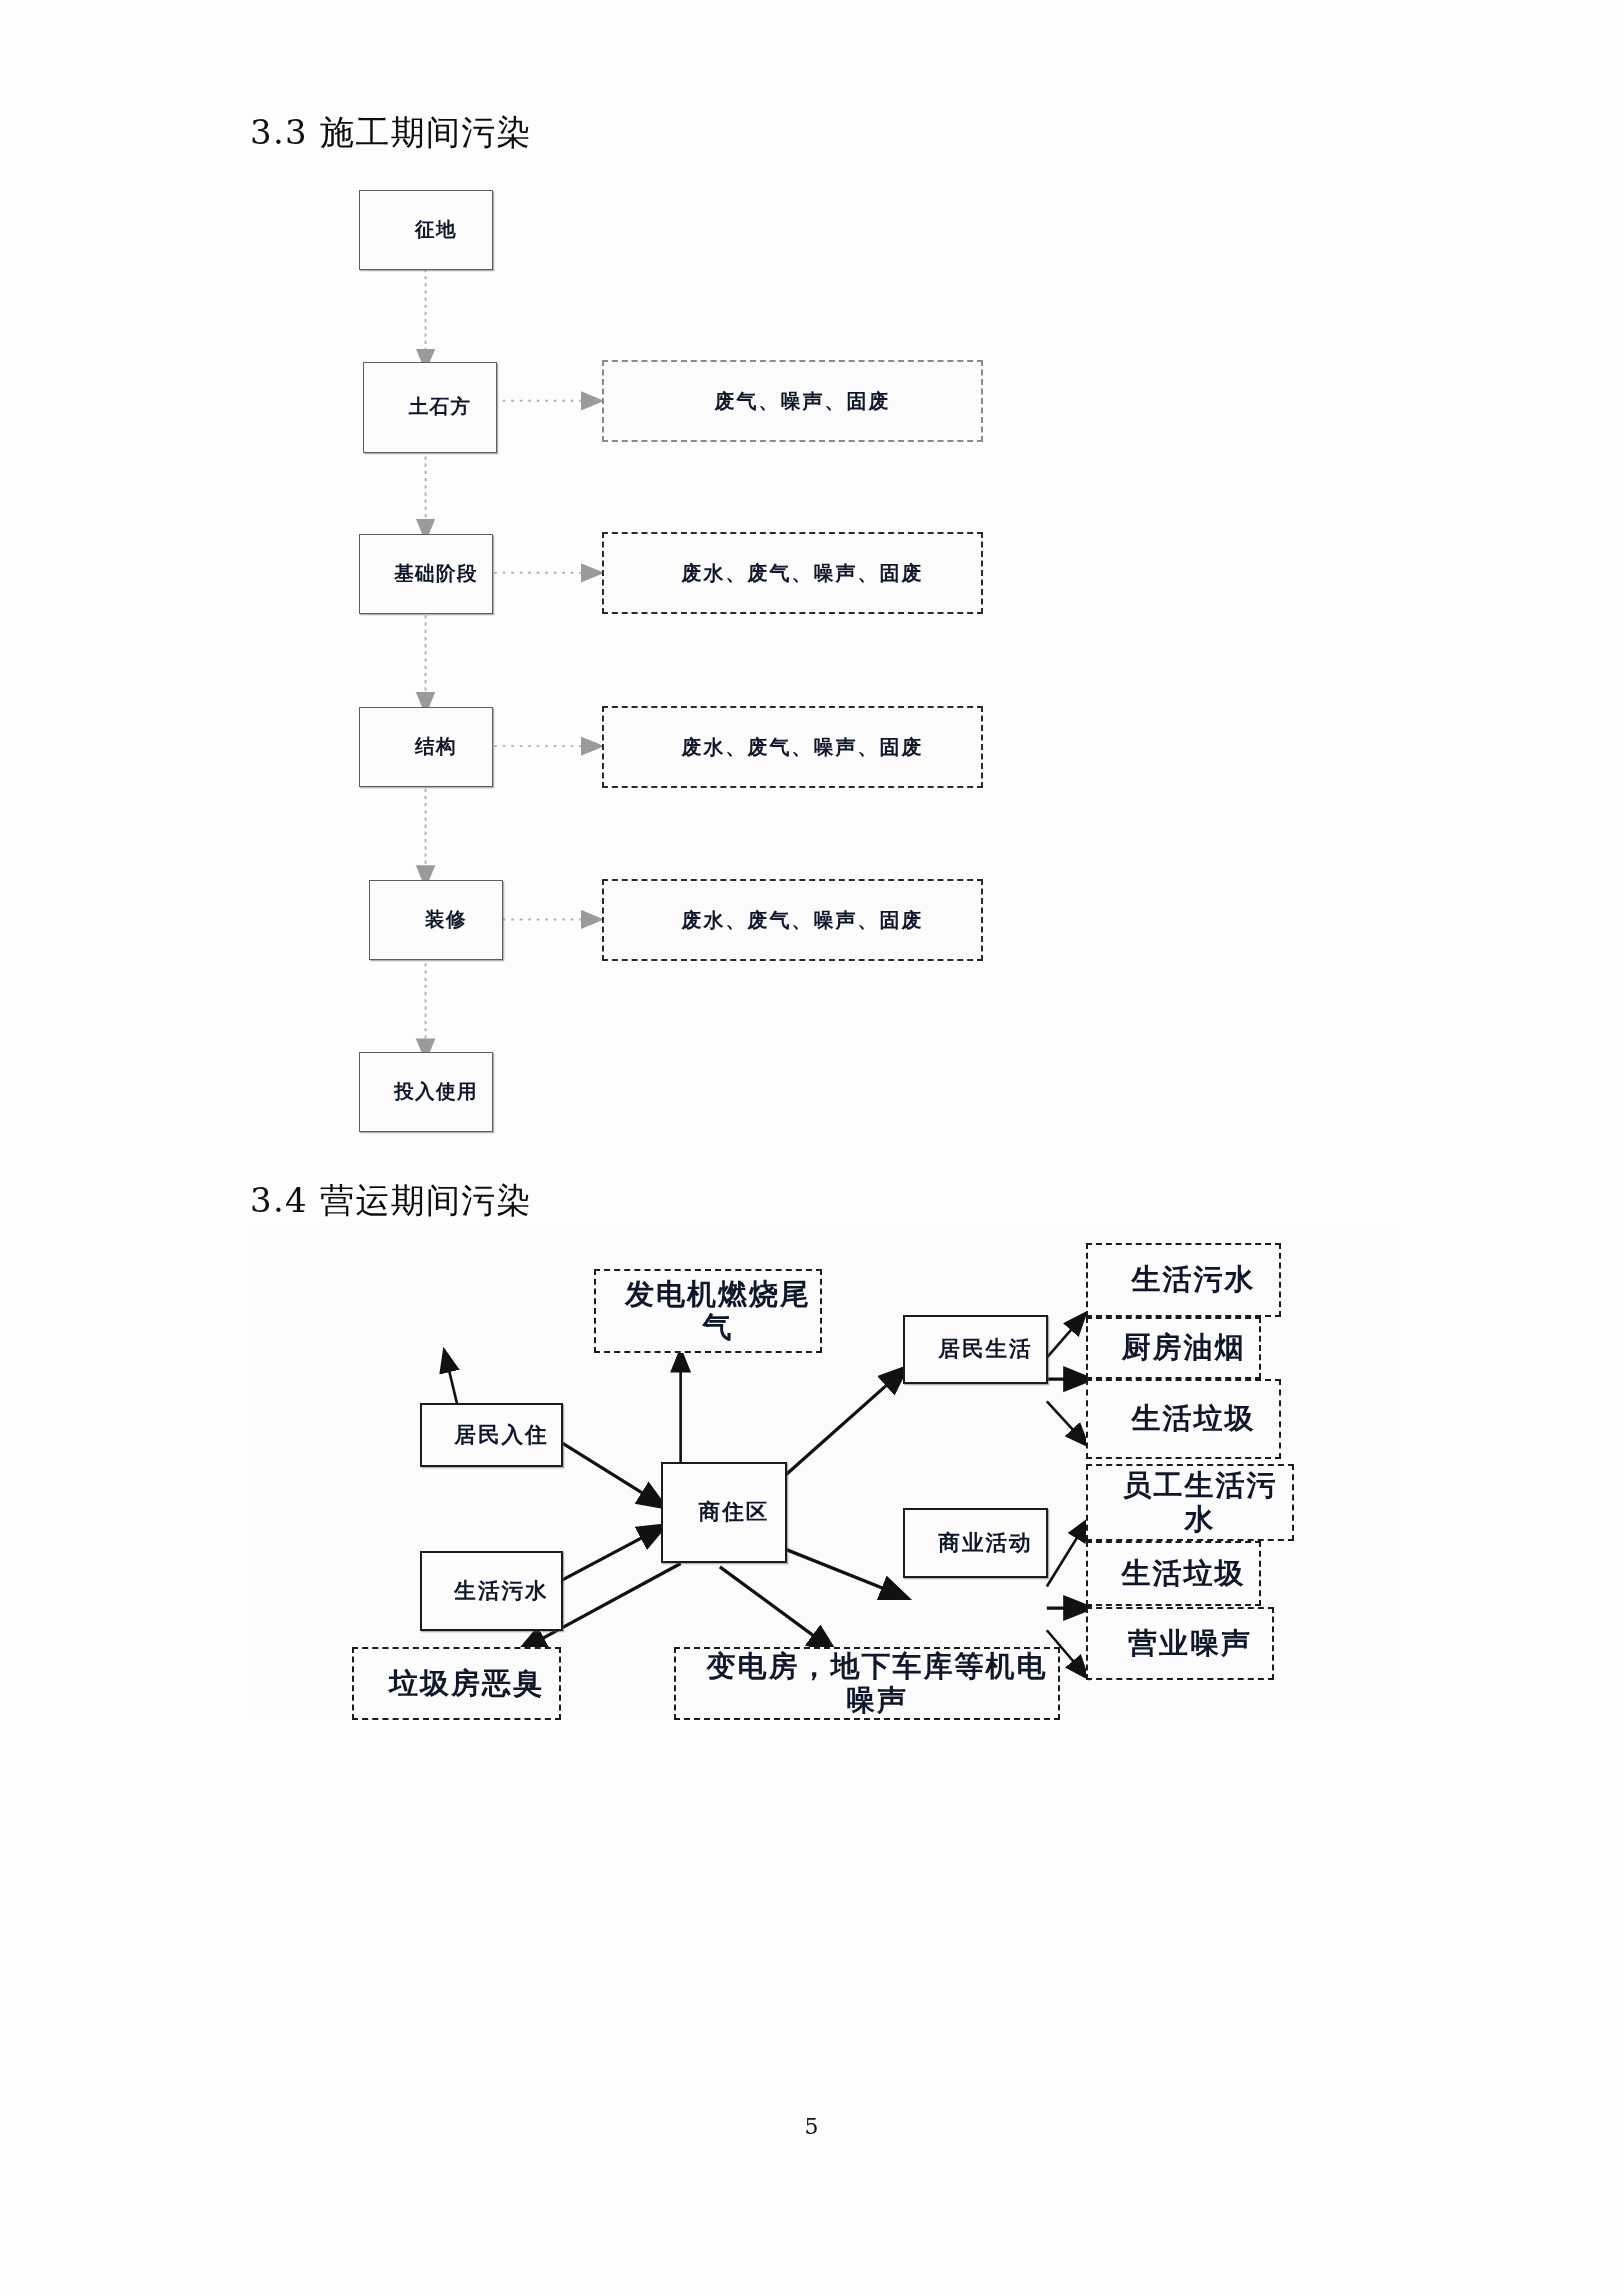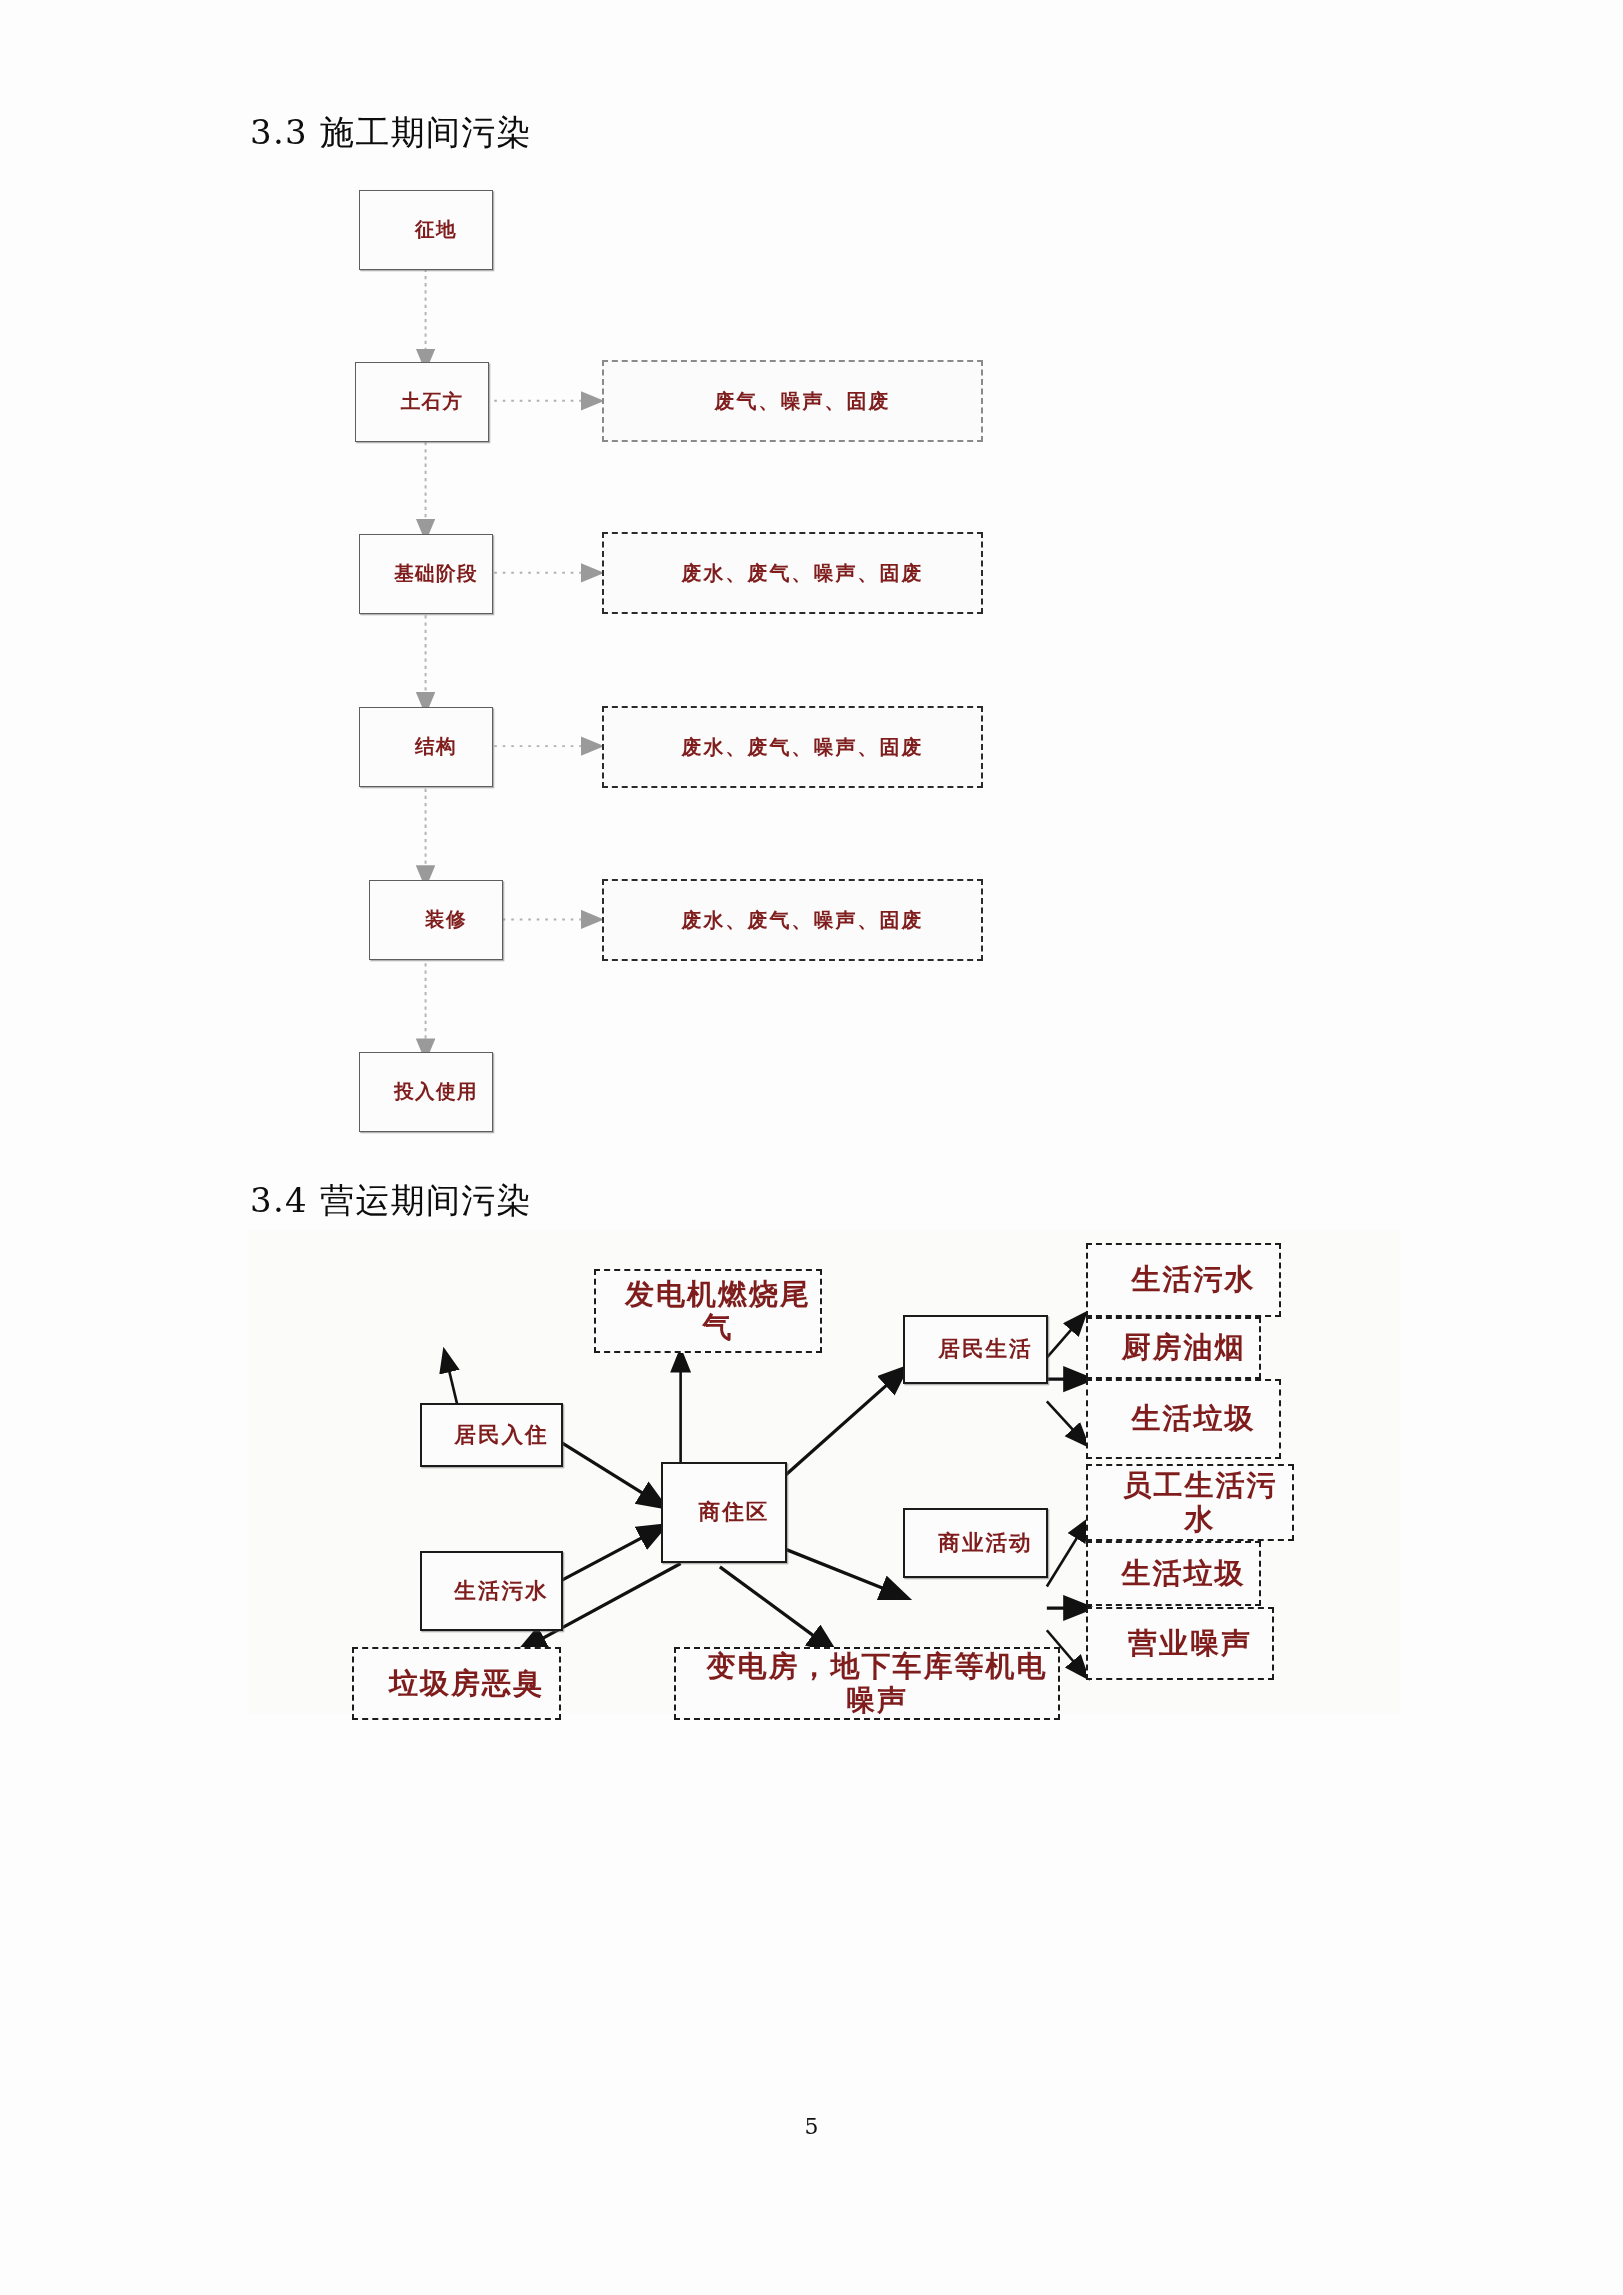--- a/index.html
+++ b/index.html
@@ -24,21 +24,21 @@
   .figure{position:absolute;}
   #fig1{left:249px;top:164px;width:1151px;height:955px;}
   #fig2{left:249px;top:1230px;width:1151px;height:484px;
         background:#fbfbfa;}
 
   .node{
     position:absolute;box-sizing:border-box;
     display:flex;align-items:center;justify-content:center;
     background:#fcfcfc;
     font-family:"DejaVu Sans","Liberation Sans",sans-serif;
-    font-weight:700;color:#7f1d1d;
+    font-weight:700;color:#0f172a;
     text-align:center;line-height:1.15;padding-left:20px;
   }
   
   .stage{
     border:1.3px solid #5e5e5e;
     box-shadow:1.3px 1.3px 0 0 rgba(120,120,120,.55);
     font-size:19.6px;letter-spacing:1.3px;
   }
   
   .emit{
@@ -95,21 +95,21 @@
       <line x1="270" y1="1222" x2="270" y2="1355" stroke="#b4b4b4" stroke-width="3" stroke-dasharray="5 6" marker-end="url(#ar-grey)"></line>
 
       <line x1="375" y1="362" x2="525" y2="362" stroke="#b0b0b0" stroke-width="3" stroke-dasharray="4 9" marker-end="url(#ar-grey2)"></line>
       <line x1="375" y1="625" x2="525" y2="625" stroke="#b0b0b0" stroke-width="3" stroke-dasharray="4 9" marker-end="url(#ar-grey2)"></line>
       <line x1="375" y1="890" x2="525" y2="890" stroke="#b0b0b0" stroke-width="3" stroke-dasharray="4 9" marker-end="url(#ar-grey2)"></line>
       <line x1="375" y1="1155" x2="525" y2="1155" stroke="#b0b0b0" stroke-width="3" stroke-dasharray="4 9" marker-end="url(#ar-grey2)"></line>
     </svg>
 
     <div class="node stage" style="left:110px;top:26px;width:134px;height:80px;">征地</div>
 
-    <div class="node stage" style="left:106px;top:198px;width:134px;height:80px;">土石方</div>
+    <div class="node stage" style="left:114px;top:198px;width:134px;height:91px;">土石方</div>
 
     <div class="node stage" style="left:110px;top:370px;width:134px;height:80px;">基础阶段</div>
 
     <div class="node stage" style="left:110px;top:543px;width:134px;height:80px;">结构</div>
 
     <div class="node stage" style="left:120px;top:716px;width:134px;height:80px;">装修</div>
 
     <div class="node stage" style="left:110px;top:888px;width:134px;height:80px;">投入使用</div>
 
     <div class="node emit light" style="left:353px;top:196px;width:381px;height:82px;">废气、噪声、固废</div>

